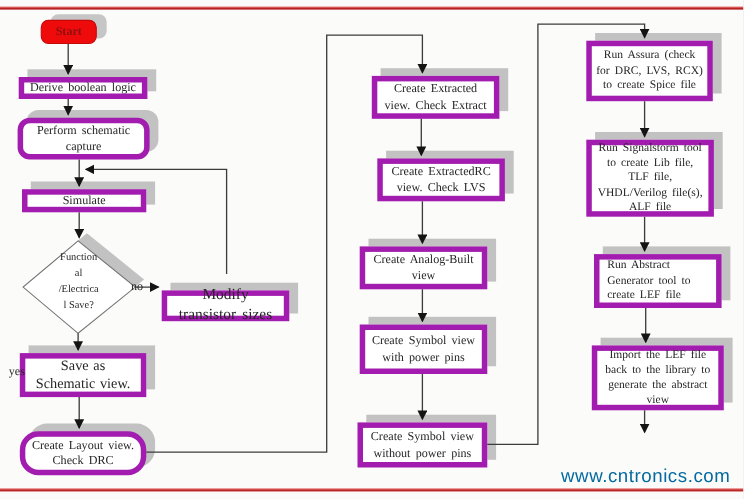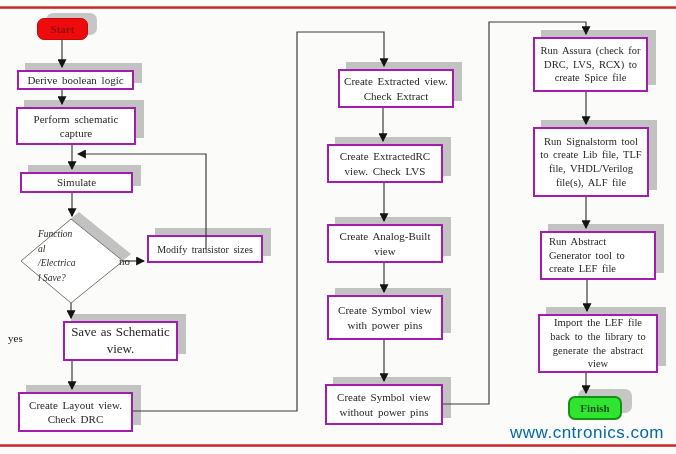--- a/index.html
+++ b/index.html
@@ -4,72 +4,71 @@
 <style>
   html,body{margin:0;padding:0;background:#e9e9e9;}
   .canvas{
     position:relative;width:676px;height:454px;background:#fbfbf9;
     font-family:"Liberation Serif",serif;overflow:hidden;
   }
   .rule{position:absolute;left:0;width:676px;height:3px;
         background:linear-gradient(to bottom,#e06060 20%,#b51f1f 60%,#d87f7f);z-index:1;}
   .rule.top{top:6px;} .rule.bottom{top:444px;}
   .box{
-    position:absolute;background:#ffffff;border:2px solid #a21caf;
+    position:absolute;background:#ffffff;border:5px solid #a21caf;
     box-shadow:8px -7px 0 #c2c2c2;box-sizing:border-box;
     display:flex;align-items:center;justify-content:center;
     text-align:center;font-size:11px;line-height:1.3;color:#262626;
     padding:2px 4px;word-spacing:2px;z-index:2;
   }
-  .box.big{font-size:13px;word-spacing:1px;margin-left:45px;}
+  .box.big{font-size:13px;word-spacing:1px;}
   .box.small{font-size:10.5px;}
   .box.leftalign{justify-content:flex-start;text-align:left;padding-left:7px;}
   .pill{
     position:absolute;border-radius:7px;display:flex;align-items:center;justify-content:center;
     font-size:11px;font-weight:bold;box-sizing:border-box;z-index:2;
   }
   .pill.start{left:37px;top:18px;width:51px;height:22px;background:#ef0b0b;
               color:#8f1010;box-shadow:9px -5px 0 #c6c6c6;border:1px solid #c50808;}
   .pill.finish{left:568px;top:396px;width:54px;height:24px;background:#2fe52f;
                color:#1e4f1b;box-shadow:10px -7px 0 #c6c6c6;border:2px solid #169116;}
   svg.overlay{position:absolute;left:0;top:0;z-index:3;pointer-events:none;}
   .decision-text{
     position:absolute;left:38px;top:227px;width:67px;z-index:4;
-    font-size:9.5px;line-height:1.55;color:#262626;font-style:italic;
+    text-align:center;font-size:9.5px;line-height:1.55;color:#262626;
   }
   .decision-text span{display:block;}
   .branch-label{position:absolute;z-index:4;font-size:11px;color:#262626;margin-top:31px;}
   .branch-label.no{left:119px;top:224px;}
   .branch-label.yes{left:8px;top:301px;}
   .watermark{
     position:absolute;right:12px;top:423px;z-index:4;
     font-family:"Liberation Sans",sans-serif;font-size:17px;
     color:#0369a1;letter-spacing:.5px;
   }
 </style>
 </head>
 <body>
 
 <div class="canvas">
 
   <div class="rule top"></div>
   <div class="rule bottom"></div>
 
   <div class="pill start">Start</div>
-  <div class="pill finish">Finish</div>
 
   <div class="box" style="left:17px;top:70px;width:117px;height:20px;">Derive boolean logic</div>
-  <div class="box" style="left:16px;top:107px;width:120px;height:38px;">Perform schematic capture</div>
+  <div class="box" style="left:16px;top:107px;width:120px;height:38px;border-radius:11px;">Perform schematic capture</div>
   <div class="box" style="left:20px;top:172px;width:113px;height:21px;">Simulate</div>
-  <div class="box" style="left:147px;top:235px;width:116px;height:28px;font-size:10px;">Modify transistor sizes</div>
+  <div class="box" style="left:147px;top:264px;width:116px;height:28px;font-size:14px;">Modify transistor sizes</div>
   <div class="box big" style="left:18px;top:321px;width:115px;height:40px;">Save as Schematic view.</div>
-  <div class="box" style="left:18px;top:392px;width:115px;height:40px;">Create Layout view. Check DRC</div>
+  <div class="box" style="left:18px;top:392px;width:115px;height:40px;border-radius:17px;">Create Layout view. Check DRC</div>
 
   <div class="box" style="left:322px;top:69px;width:116px;height:39px;margin-left:16px;">Create Extracted view. Check Extract</div>
-  <div class="box" style="left:327px;top:144px;width:116px;height:39px;">Create ExtractedRC view. Check LVS</div>
+  <div class="box" style="left:343px;top:144px;width:116px;height:39px;">Create ExtractedRC view. Check LVS</div>
   <div class="box" style="left:327px;top:295px;width:116px;height:45px;">Create Symbol view with power pins</div>
   <div class="box" style="left:327px;top:224px;width:116px;height:39px;">Create Analog-Built view</div>
   <div class="box" style="left:325px;top:384px;width:118px;height:41px;">Create Symbol view without power pins</div>
 
   <div class="box small" style="left:533px;top:37px;width:115px;height:55px;">Run Assura (check for DRC, LVS, RCX) to create Spice file</div>
   <div class="box small" style="left:533px;top:127px;width:116px;height:70px;">Run Signalstorm tool to create Lib file, TLF file, VHDL/Verilog file(s), ALF file</div>
   <div class="box small leftalign" style="left:540px;top:231px;width:116px;height:49px;">Run Abstract Generator tool to create LEF file</div>
   <div class="box small" style="left:538px;top:314px;width:120px;height:59px;">Import the LEF file back to the library to generate the abstract view</div>
 
   <svg class="overlay" width="676" height="454" viewBox="0 0 676 454">

